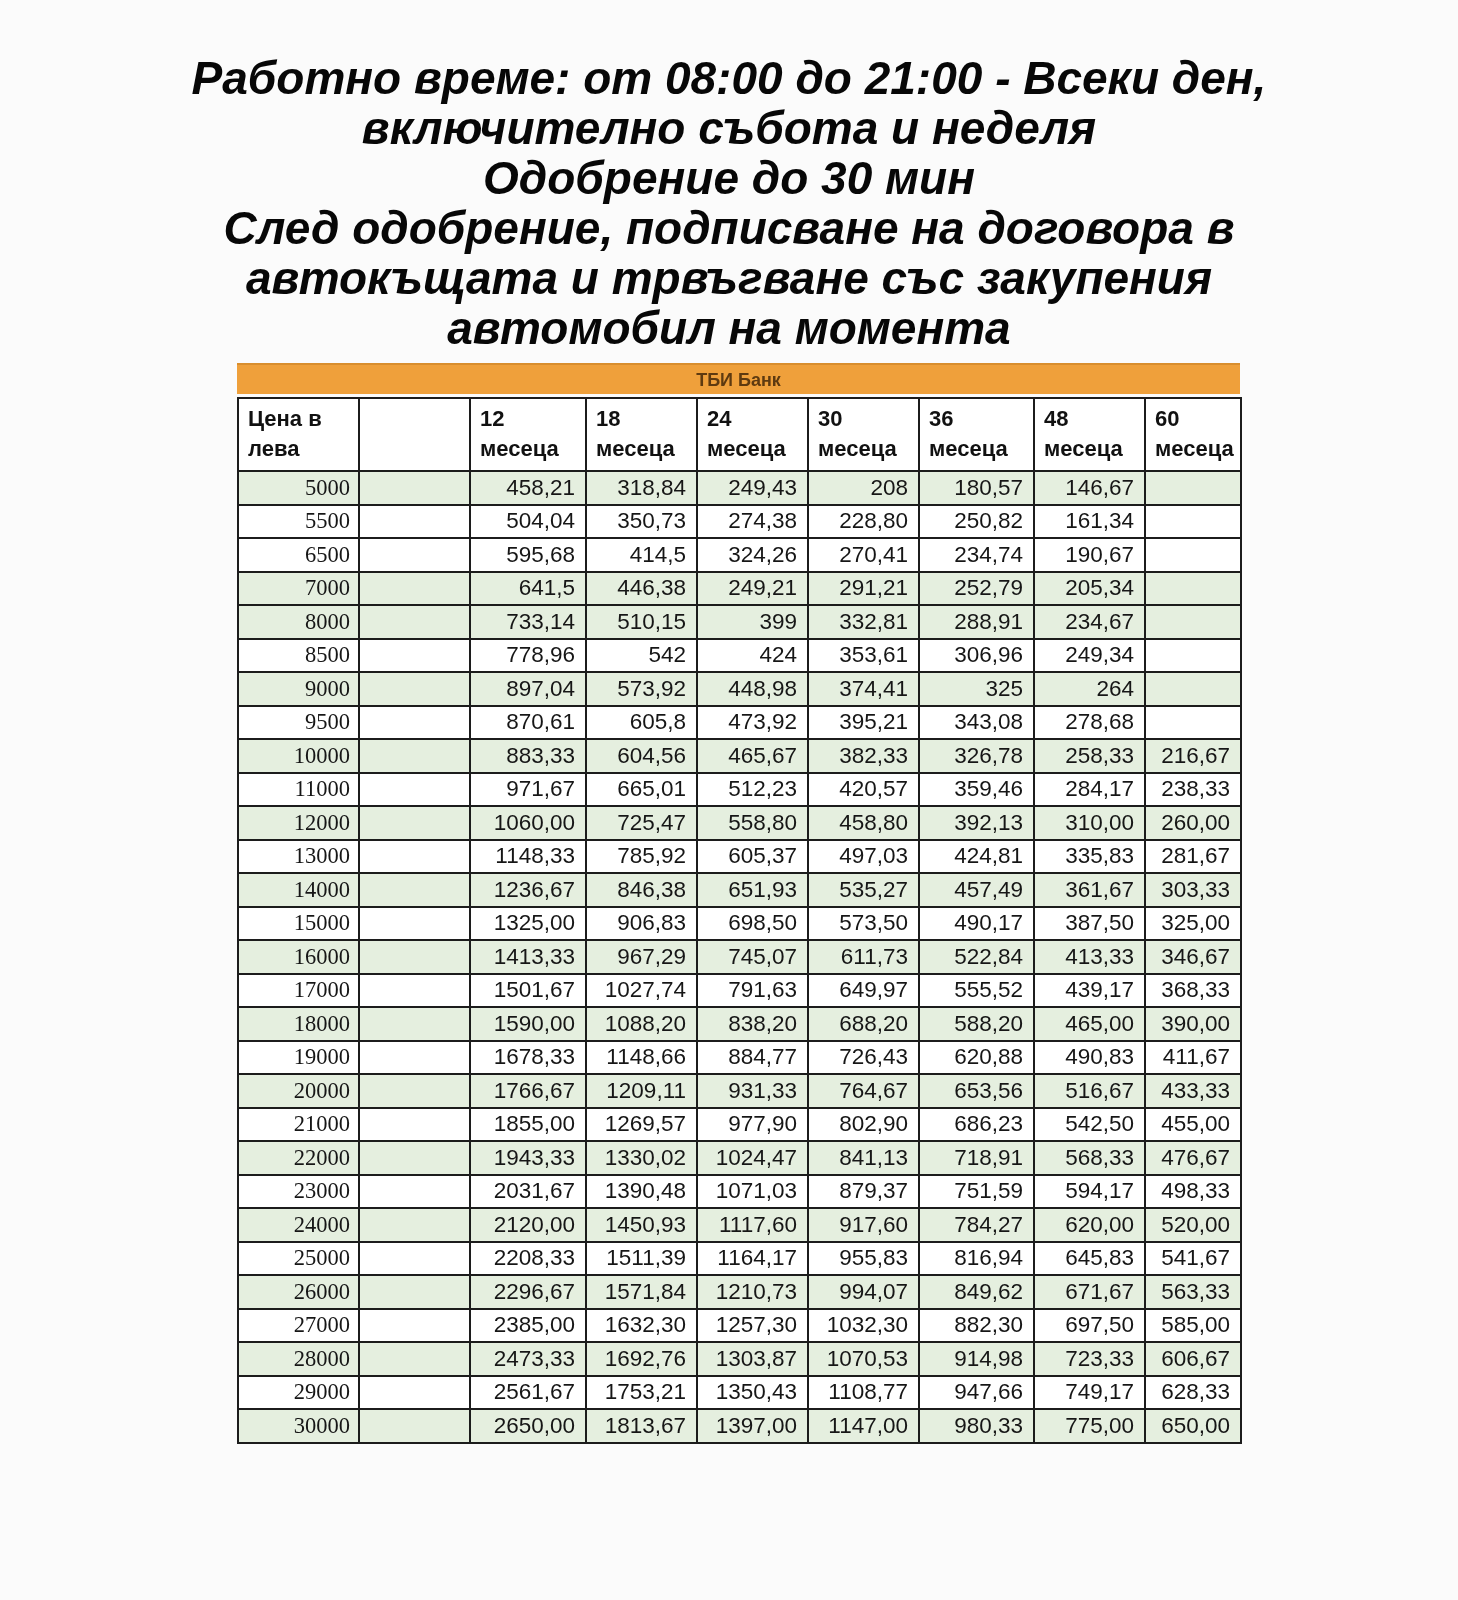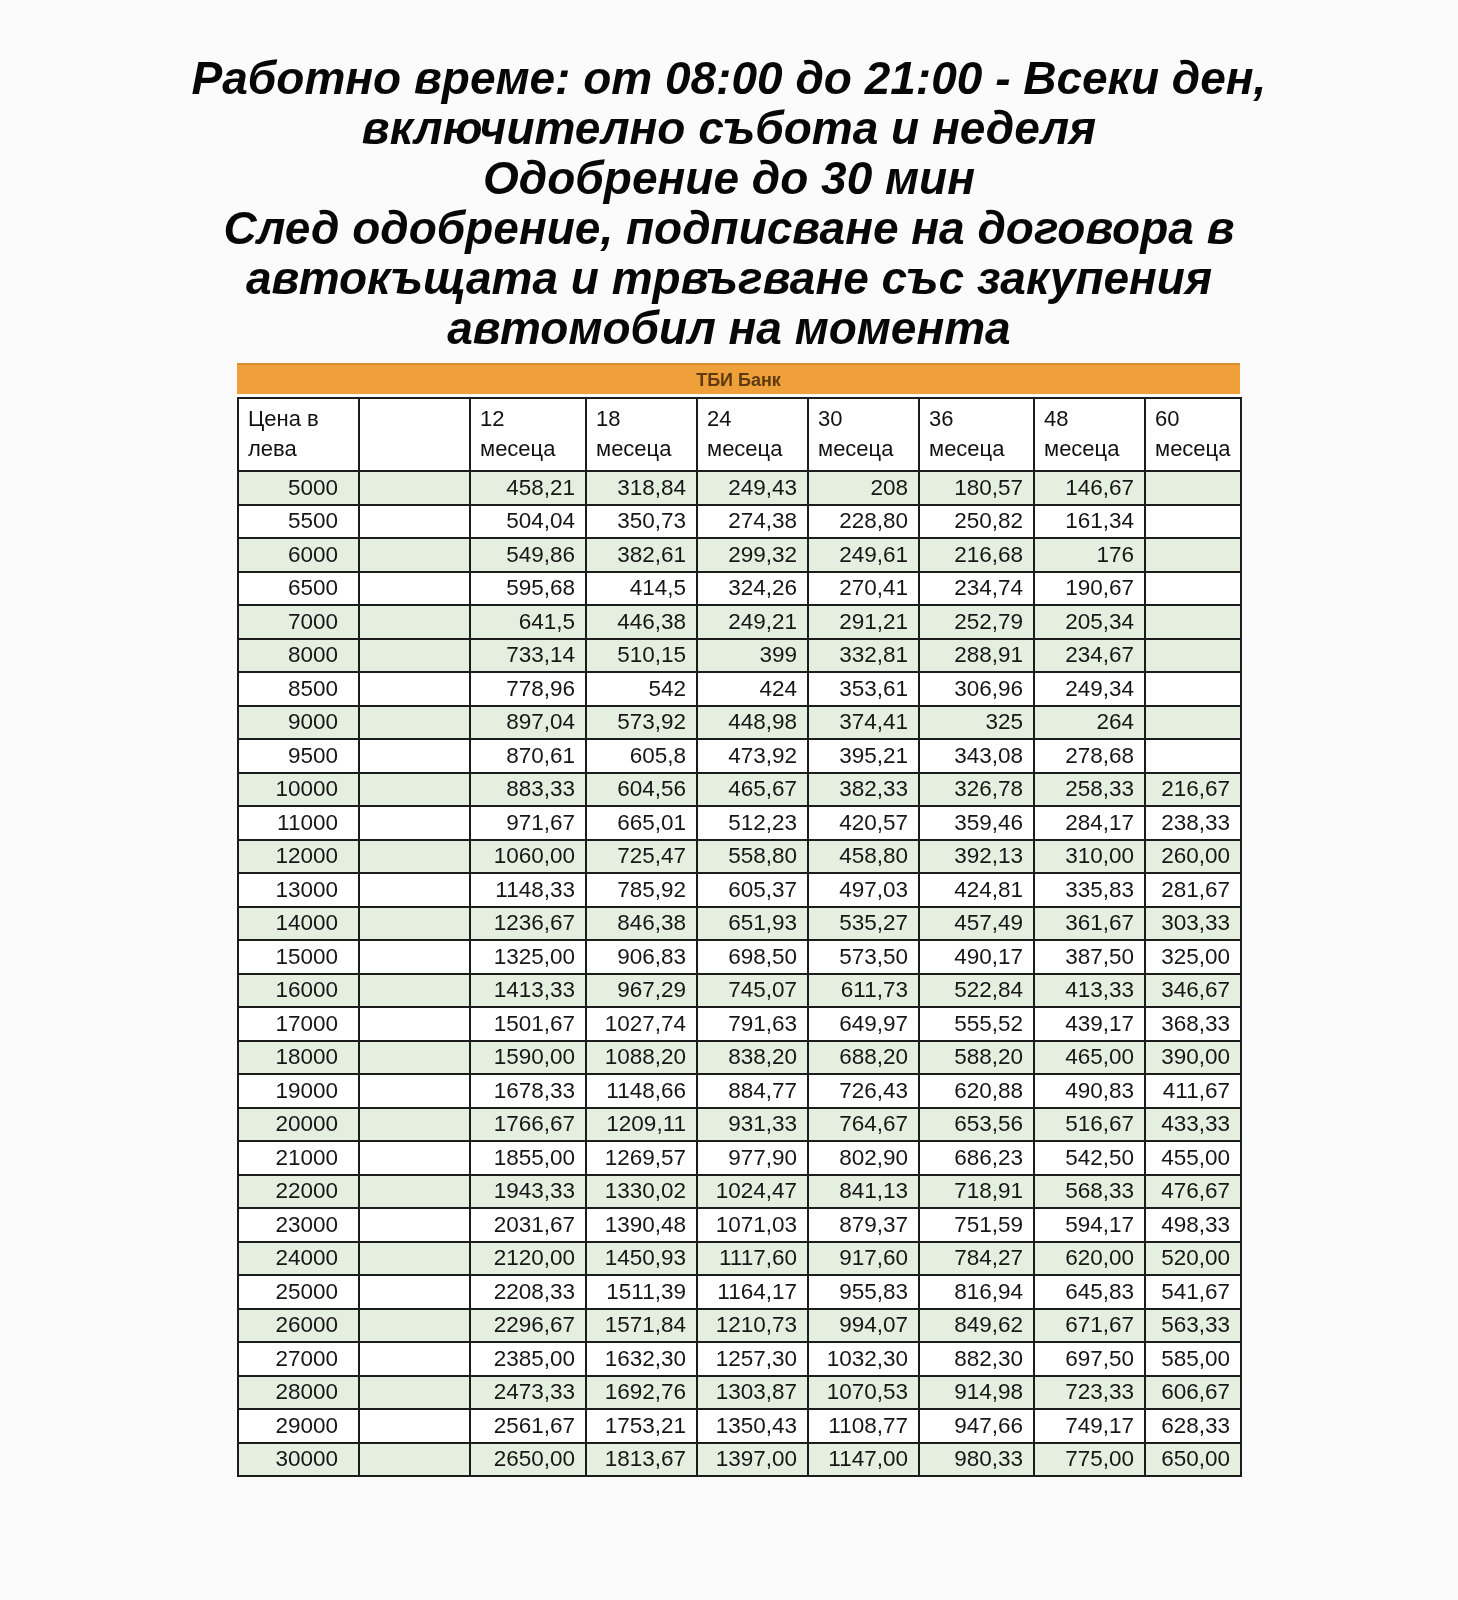--- a/index.html
+++ b/index.html
@@ -41,36 +41,36 @@
     table-layout:fixed;
   }
   th,td{
     border:2px solid #1c1c1c;
     box-sizing:border-box;
     overflow:hidden;
     white-space:nowrap;
   }
   thead th{
     background:#ffffff;
-    font-size:22px;font-weight:normal;
+    font-size:22px;font-weight:bold;
     text-align:left;vertical-align:middle;
     padding:2px 21px 4px 9px;
     height:73px;
     color:#111;
   }
   thead th .hl{line-height:30px;}
   tbody td{
     font-size:22.5px;
     text-align:right;
     padding:0 10px 0 0;
     height:33.5px;
     color:#161616;
     background:#ffffff;
   }
-  tbody td.price{padding-right:20px;}
+  tbody td.price{padding-right:8px;font-family:Liberation Serif, serif;}
   tbody tr.green td{background:var(--stripe);}
 </style>
 </head>
 <body>
 
 <div class="page">
 
   <div class="title">
     <div>Работно време: от 08:00 до 21:00 - Всеки ден,</div>
     <div>включително събота и неделя</div>
@@ -152,31 +152,20 @@
             <td class="price">5500</td>
             <td></td>
             <td>504,04</td>
             <td>350,73</td>
             <td>274,38</td>
             <td>228,80</td>
             <td>250,82</td>
             <td>161,34</td>
             <td></td>
           </tr>
-          <tr class="green">
-            <td class="price">6000</td>
-            <td></td>
-            <td>549,86</td>
-            <td>382,61</td>
-            <td>299,32</td>
-            <td>249,61</td>
-            <td>216,68</td>
-            <td>176</td>
-            <td></td>
-          </tr>
           <tr>
             <td class="price">6500</td>
             <td></td>
             <td>595,68</td>
             <td>414,5</td>
             <td>324,26</td>
             <td>270,41</td>
             <td>234,74</td>
             <td>190,67</td>
             <td></td>

